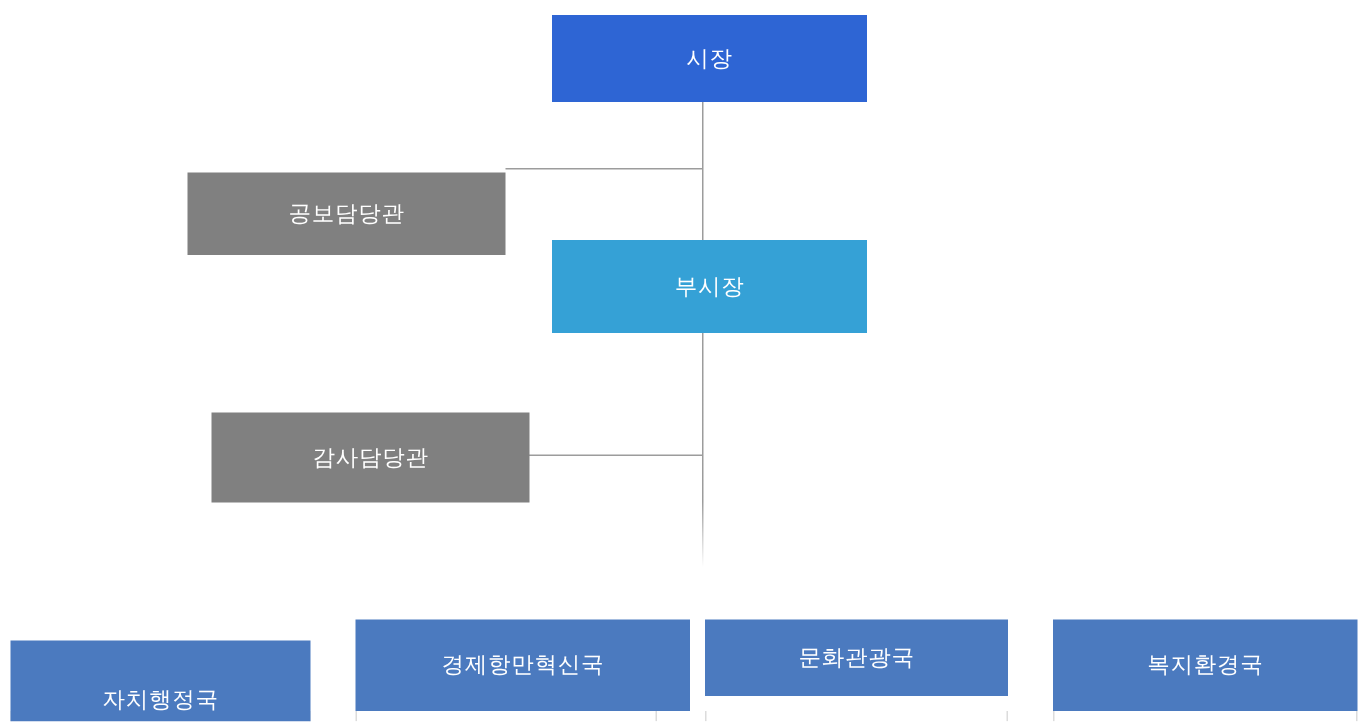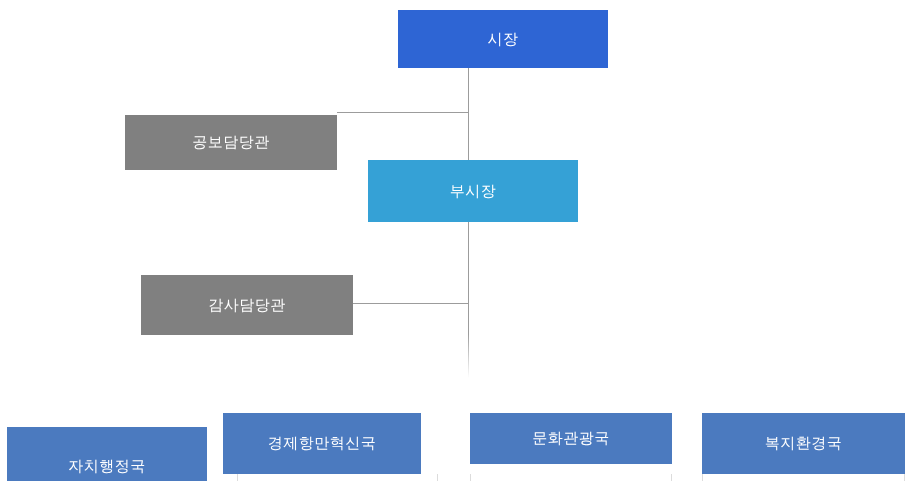--- a/index.html
+++ b/index.html
@@ -22,27 +22,27 @@
     justify-content: center;
     color: #ffffff;
     font-size: 15px;
     font-weight: 500;
     letter-spacing: 0.5px;
     box-sizing: border-box;
     cursor: pointer;
     z-index: 2;
   }
   
-  .node-mayor      { left: 368px; top: 10px;  width: 210px; height: 58px; margin-left: 30px; }
+  .node-mayor      { left: 368px; top: 10px;  width: 210px; height: 58px; }
   .node-pr         { left: 125px; top: 83px;  width: 212px; height: 55px; margin-top: 32px; }
   .node-vice       { left: 368px; top: 160px; width: 210px; height: 62px; }
   .node-audit      { left: 125px; top: 275px; width: 212px; height: 60px; }
   
   .node-bureau-1   { left: 7px;   top: 427px; width: 200px; height: 78px; }
-  .node-bureau-2   { left: 223px; top: 413px; width: 198px; height: 61px; font-family: Liberation Mono, monospace; }
+  .node-bureau-2   { left: 237px; top: 413px; width: 223px; height: 61px; font-family: Liberation Mono, monospace; }
   .node-bureau-3   { left: 470px; top: 413px; width: 202px; height: 51px; }
   .node-bureau-4   { left: 702px; top: 413px; width: 203px; height: 61px; }
 
   
   .vline {
     position: absolute;
     width: 1px;
     background: #9c9c9c;
     z-index: 1;
   }

